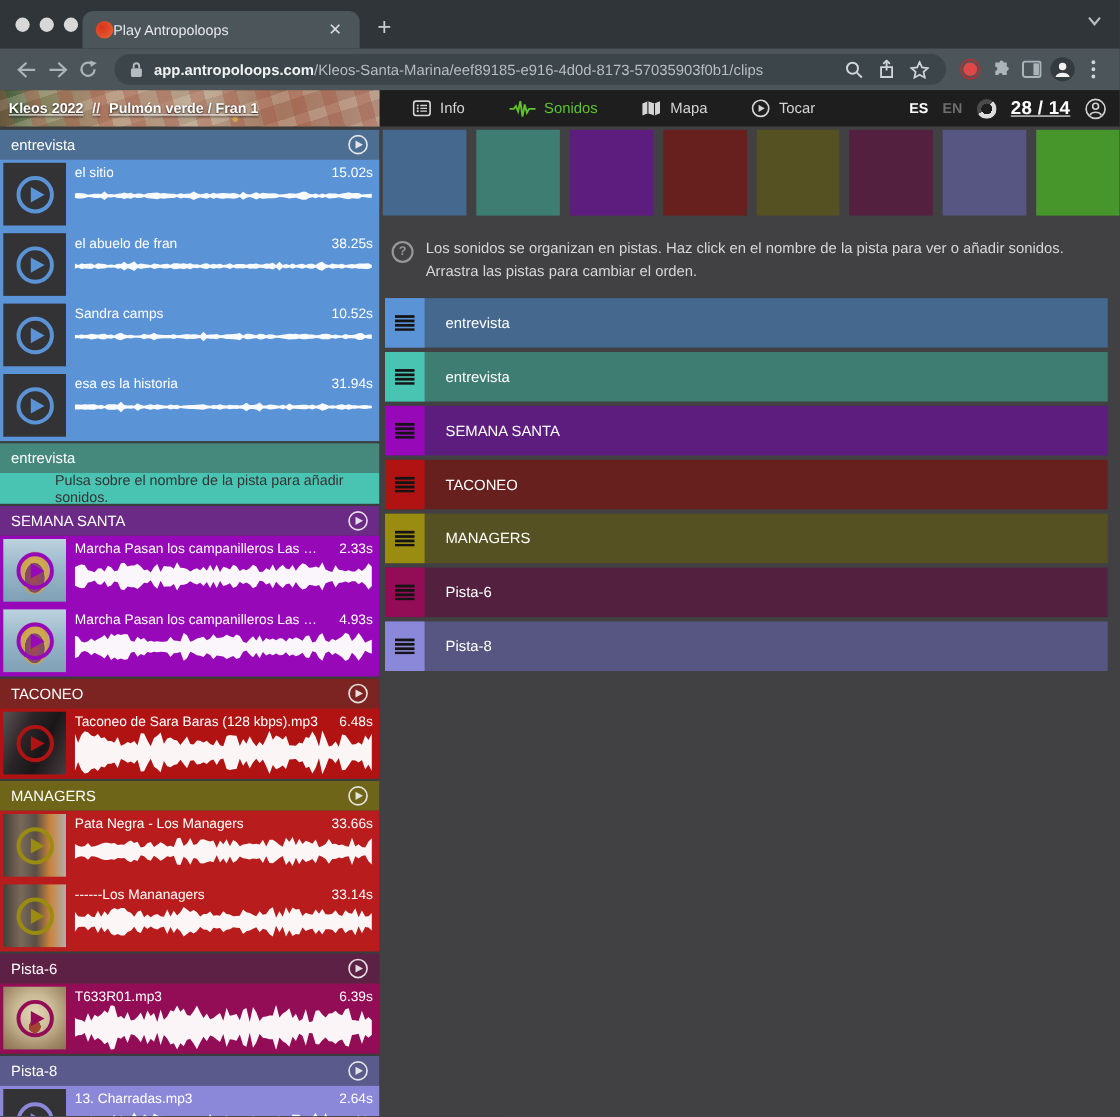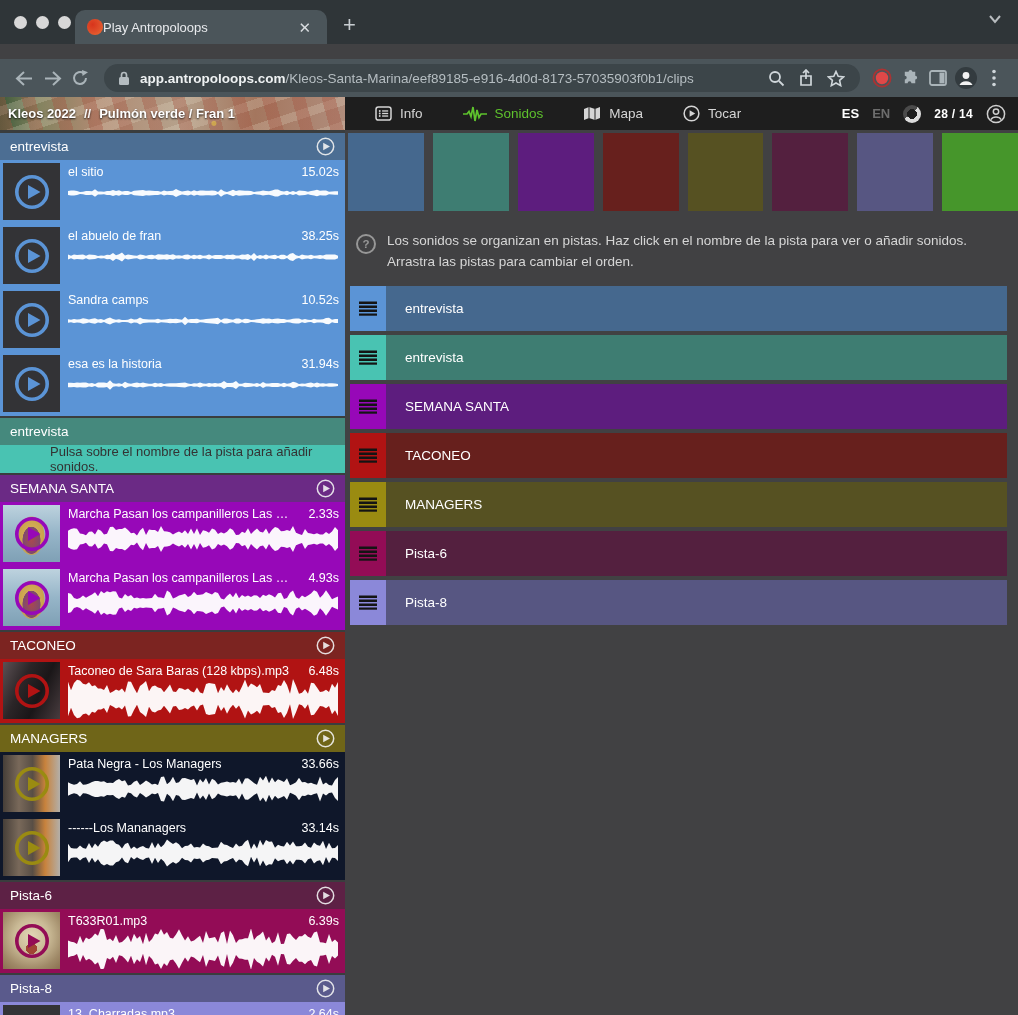--- a/index.html
+++ b/index.html
@@ -12,50 +12,50 @@
   .lights{position:absolute;left:14px;top:16px;display:flex;gap:9px;}
   .light{width:13px;height:13px;border-radius:50%;background:#d8d8d8;}
   .tab{margin-left:75px;width:252px;height:34px;background:#4b555a;border-radius:10px 10px 0 0;
        display:flex;align-items:center;padding:0 12px;box-sizing:border-box;}
   .favicon{width:16px;height:16px;border-radius:50%;background:radial-gradient(circle at 35% 35%,#d8341c 0%,#e0502a 55%,#ef6e2e 100%);flex-shrink:0;}
   .tab-title{color:#e8eaed;font-size:13px;margin-left:0;flex:1;white-space:nowrap;overflow:hidden;}
   .tab-close{color:#d8dcdf;font-size:15px;line-height:1;padding:2px 4px;}
   .newtab{color:#c8cdd1;font-size:22px;line-height:1;margin:0 0 8px 16px;}
   .tab-chevron{position:absolute;right:16px;top:14px;width:14px;height:10px;}
 
-  .toolbar{height:38px;background:#4b555a;display:flex;align-items:center;padding:0 10px;flex-shrink:0;margin-top:15px;}
+  .toolbar{height:38px;background:#4b555a;display:flex;align-items:center;padding:0 10px;flex-shrink:0;}
   .tb-ic{width:28px;height:28px;display:flex;align-items:center;justify-content:center;flex-shrink:0;}
   .omnibox{flex:1;height:28px;background:#3c4549;border-radius:14px;display:flex;align-items:center;
            padding:0 10px 0 14px;margin:0 8px 0 10px;min-width:0;}
   .url{font-size:13.5px;white-space:nowrap;overflow:hidden;margin-left:10px;flex:1;}
   .url-host{color:#eef1f2;font-weight:bold;}
   .url-path{color:#b6bec2;}
   .omni-right{display:flex;align-items:center;gap:2px;margin-left:6px;}
 
   
   .appbar{height:33px;background:#1e1e1e;display:flex;align-items:center;flex-shrink:0;}
   .crumb{width:345px;height:33px;flex-shrink:0;display:flex;align-items:center;gap:8px;padding-left:8px;
          box-sizing:border-box;color:#fff;font-size:13px;font-weight:600;white-space:nowrap;overflow:hidden;
          text-shadow:0 1px 2px rgba(0,0,0,.85);position:relative;
          background:
            radial-gradient(circle at 62% 80%, rgba(240,210,60,.5) 0 2px, rgba(0,0,0,0) 3px),
            repeating-linear-gradient(75deg, rgba(165,85,66,.38) 0 13px, rgba(0,0,0,0) 13px 29px),
            repeating-linear-gradient(-18deg, rgba(235,225,205,.22) 0 9px, rgba(0,0,0,0) 9px 24px),
-           linear-gradient(90deg,#3e5a3a 0%,#83835f 11%,#b08a72 28%,#b5a18b 52%,#a4765e 74%,#b08d7c 100%);}
+           linear-gradient(90deg,#3e5a3a 0%,#83835f 11%,#b08a72 28%,#b5a18b 52%,#a4765e 74%,#b08d7c 100%); text-decoration: underline;}
   .crumb-sep{opacity:.95;}
   .appnav{display:flex;align-items:center;gap:40px;margin-left:30px;}
   .nav-item{display:flex;align-items:center;gap:8px;color:#d5d5d5;font-size:13.5px;}
   .nav-item.active{color:#5ec22d;}
   .appbar-right{margin-left:auto;display:flex;align-items:center;gap:13px;padding-right:12px;}
   .lang-es{color:#ffffff;font-weight:bold;font-size:13px;}
   .lang-en{color:#6d6d6d;font-weight:bold;font-size:13px;}
   .loader{width:18px;height:18px;border-radius:50%;
           background:radial-gradient(closest-side,#1e1e1e 0 54%,rgba(0,0,0,0) 55%),
                      conic-gradient(from 40deg,#dcdcdc 0 55%,#4a4a4a 55% 100%);}
-  .counter{color:#fff;font-size:12px;font-weight:bold;letter-spacing:.3px;}
+  .counter{color:#fff;font-size:17px;font-weight:bold;letter-spacing:.3px;text-decoration:underline;}
 
   
   .content{display:flex;height:900px;overflow:hidden;}
   .sidebar{width:345px;flex-shrink:0;background:#3a3d3e;overflow:hidden;padding-top:3px;box-sizing:border-box;}
   .track{margin-bottom:2px;}
   .t-head{height:27px;display:flex;align-items:center;justify-content:space-between;
           padding:0 10px;color:#fff;font-size:13.5px;}
   .clip{height:64px;display:flex;padding:3px 6px 0 3px;box-sizing:border-box;}
   .thumb{width:57px;height:57px;flex-shrink:0;display:flex;align-items:center;justify-content:center;}
   .thumb-dark{background:#333336;}
@@ -408,21 +408,21 @@
           </div>
   </section>
         <section class="track">
     <div class="t-head" style="background: rgb(111, 101, 24);">
       <span class="t-name">MANAGERS</span>
       <svg class="t-play" width="19" height="19" viewBox="0 0 19 19">
               <circle cx="9.5" cy="9.5" r="8.2" fill="none" stroke="#f2f2f2" stroke-width="1.5" opacity="0.9"></circle>
               <polygon points="7.2,5.8 14,9.5 7.2,13.2" fill="#f2f2f2" opacity="0.9"></polygon>
             </svg>
     </div>
-    <div class="t-body" style="background: #0f172a;">
+    <div class="t-body" style="background: #b91c1c;">
             <div class="clip">
     <div class="thumb thumb-band">
       <svg class="thumb-play" width="40" height="40" viewBox="0 0 40 40" style="color: rgb(154, 139, 17);">
                   <circle cx="20" cy="20" r="15.2" fill="none" stroke="currentColor" stroke-width="3.6"></circle>
                   <polygon points="16,13 28.5,20 16,27" fill="currentColor"></polygon>
                 </svg>
     </div>
     <div class="clip-body">
       <div class="clip-top">
         <span class="clip-title">Pata Negra - Los Managers</span>

